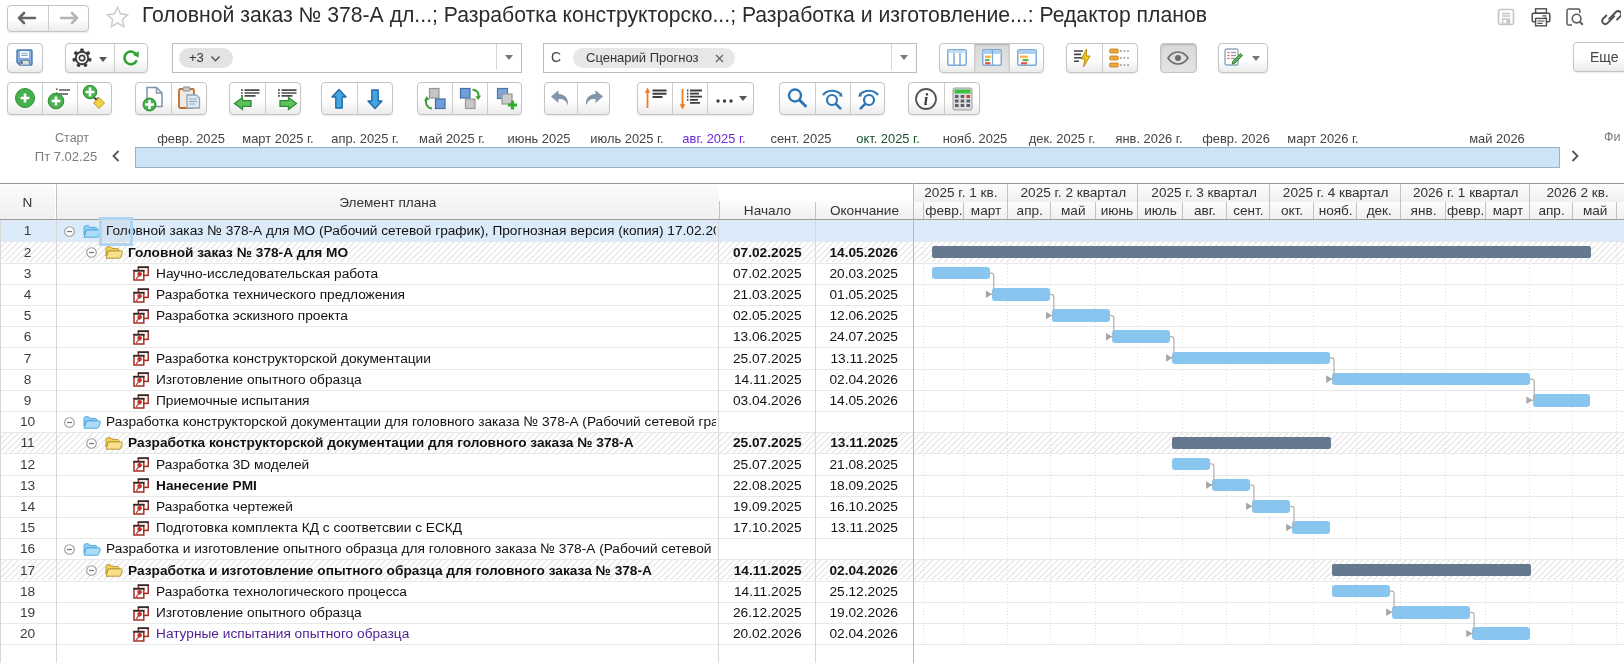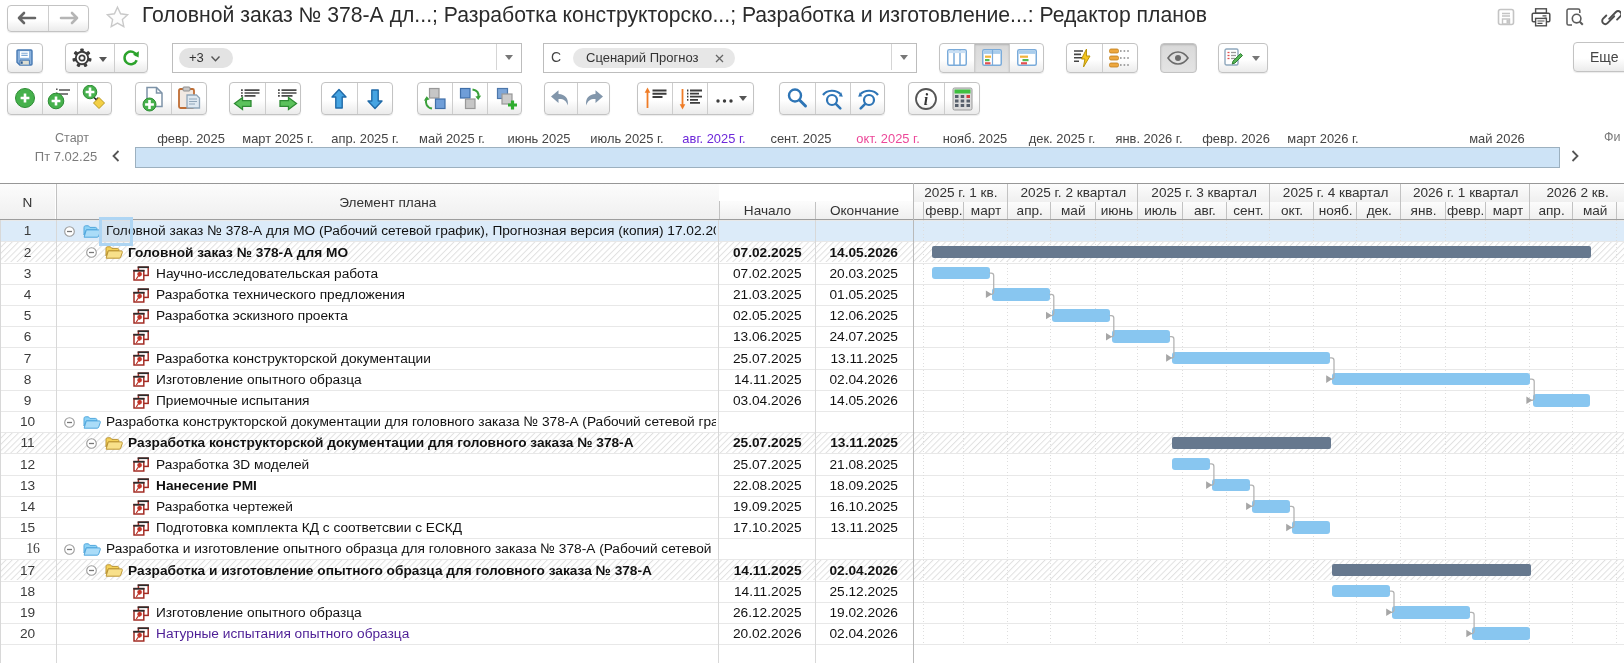--- a/index.html
+++ b/index.html
@@ -415,21 +415,21 @@
     </svg>
 <div class="a gtxt" style="left:1604px;top:130px;font-size:12.5px;">Фи</div>
 <div class="a" style="left:136px;top:131px;width:110px;text-align:center;font-size:12.9px;color:#444;">февр. 2025</div>
 <div class="a" style="left:223px;top:131px;width:110px;text-align:center;font-size:12.9px;color:#444;">март 2025 г.</div>
 <div class="a" style="left:310px;top:131px;width:110px;text-align:center;font-size:12.9px;color:#444;">апр. 2025 г.</div>
 <div class="a" style="left:397px;top:131px;width:110px;text-align:center;font-size:12.9px;color:#444;">май 2025 г.</div>
 <div class="a" style="left:484px;top:131px;width:110px;text-align:center;font-size:12.9px;color:#444;">июнь 2025</div>
 <div class="a" style="left:572px;top:131px;width:110px;text-align:center;font-size:12.9px;color:#444;">июль 2025 г.</div>
 <div class="a" style="left:659px;top:131px;width:110px;text-align:center;font-size:12.9px;color:#6d28d9;">авг. 2025 г.</div>
 <div class="a" style="left:746px;top:131px;width:110px;text-align:center;font-size:12.9px;color:#444;">сент. 2025</div>
-<div class="a" style="left:833px;top:131px;width:110px;text-align:center;font-size:12.9px;color:#ec4899;">окт. 2025 г.</div>
+<div class="a" style="left:833px;top:131px;width:110px;text-align:center;font-size:12.9px;color:#14532d;">окт. 2025 г.</div>
 <div class="a" style="left:920px;top:131px;width:110px;text-align:center;font-size:12.9px;color:#444;">нояб. 2025</div>
 <div class="a" style="left:1007px;top:131px;width:110px;text-align:center;font-size:12.9px;color:#444;">дек. 2025 г.</div>
 <div class="a" style="left:1094px;top:131px;width:110px;text-align:center;font-size:12.9px;color:#444;">янв. 2026 г.</div>
 <div class="a" style="left:1181px;top:131px;width:110px;text-align:center;font-size:12.9px;color:#444;">февр. 2026</div>
 <div class="a" style="left:1268px;top:131px;width:110px;text-align:center;font-size:12.9px;color:#444;">март 2026 г.</div>
 <div class="a" style="left:1355px;top:148px;width:110px;text-align:center;font-size:12.9px;color:#444;">апр. 2026 г.</div>
 <div class="a" style="left:1442px;top:131px;width:110px;text-align:center;font-size:12.9px;color:#444;">май 2026</div>
 <div class="a" style="left:135px;top:146.5px;width:1423px;height:19.5px;background:#cde3f6;border:1px solid #9cb0bf;"></div>
 <div class="a" style="left:0;top:183.0px;width:1624px;height:480.0px;border-top:1px solid #979797;"></div>
 <div class="hdrcell" style="left:0;top:184.0px;width:55px;height:36.2px;border-left:none;">N</div>
@@ -701,21 +701,21 @@
       <rect x="4.7" y="0.4" width="11.2" height="1.7" fill="#2b2b2b"></rect>
       <rect x="1" y="4.6" width="9.8" height="9.4" fill="#fff" stroke="#a32c24" stroke-width="1.5"></rect>
       <rect x="0.3" y="3.9" width="11.2" height="1.7" fill="#2b2b2b"></rect>
       <g stroke="#c23428" stroke-width="1.25">
         <path d="M6.6 5.7v5M4.1 8.2h5M4.9 6.5l3.4 3.4M8.3 6.5 4.9 9.9M6.6 8.2 3.3 13"></path>
       </g>
     </svg>
 <div class="cell" style="left:156px;top:520.2px;width:560px;font-size:13.7px;font-weight:normal;color:#111;">Подготовка комплекта КД с соответсвии с ЕСКД</div>
 <div class="a" style="left:718.5px;top:520.2px;width:83px;text-align:right;font-size:13.7px;font-weight:normal;color:#111;">17.10.2025</div>
 <div class="a" style="left:815.4px;top:520.2px;width:82.6px;text-align:right;font-size:13.7px;font-weight:normal;color:#111;">13.11.2025</div>
-<div class="a" style="left:0;top:541.4px;width:66px;text-align:center;font-size:13.7px;color:#3b3b3b;font-family:Liberation Serif, serif;">16</div>
+<div class="a" style="left:0;top:541.4px;width:55px;text-align:center;font-size:13.7px;color:#3b3b3b;">16</div>
 <svg class="a" style="left:64px;top:543.8px;" width="11" height="11" viewBox="0 0 11 11">
       <circle cx="5.5" cy="5.5" r="4.8" fill="#fff" stroke="#9b9b9b" stroke-width="1.1"></circle>
       <path d="M3 5.5h5" stroke="#777" stroke-width="1.3"></path>
     </svg>
 <svg class="a" style="left:83px;top:542.0px;" width="18" height="14" viewBox="0 0 18 14">
       <path d="M1 3.5c0-1 .6-1.7 1.5-1.7h3l1.3 1.6h5.6c.9 0 1.5.6 1.5 1.5v1H3.3L1 11z" fill="#8ed3f6" stroke="#51a7dd" stroke-width="1"></path>
       <path d="M3.4 5.9h12.8c.9 0 1.4.7 1.1 1.6l-1.6 4.6c-.2.7-.8 1.1-1.5 1.1H1.1l2-6.5z" fill="#aadcf8" stroke="#51a7dd" stroke-width="1"></path>
     </svg>
 <div class="cell" style="left:106px;top:541.4px;width:610px;font-size:13.7px;font-weight:normal;color:#111;">Разработка и изготовление опытного образца для головного заказа № 378-А (Рабочий сетевой г</div>
 <div class="a" style="left:0;top:562.6px;width:55px;text-align:center;font-size:13.7px;color:#3b3b3b;">17</div>
@@ -733,20 +733,21 @@
 <div class="a" style="left:0;top:583.8px;width:55px;text-align:center;font-size:13.7px;color:#3b3b3b;">18</div>
 <svg class="a" style="left:133px;top:584.4px;" width="16" height="15" viewBox="0 0 16 15">
       <rect x="5.4" y="1.2" width="9.8" height="8.2" fill="#fff" stroke="#a32c24" stroke-width="1.5"></rect>
       <rect x="4.7" y="0.4" width="11.2" height="1.7" fill="#2b2b2b"></rect>
       <rect x="1" y="4.6" width="9.8" height="9.4" fill="#fff" stroke="#a32c24" stroke-width="1.5"></rect>
       <rect x="0.3" y="3.9" width="11.2" height="1.7" fill="#2b2b2b"></rect>
       <g stroke="#c23428" stroke-width="1.25">
         <path d="M6.6 5.7v5M4.1 8.2h5M4.9 6.5l3.4 3.4M8.3 6.5 4.9 9.9M6.6 8.2 3.3 13"></path>
       </g>
     </svg>
+<div class="cell" style="left:156px;top:583.8px;width:560px;font-size:13.7px;font-weight:normal;color:#111;">Разработка технологического процесса</div>
 <div class="a" style="left:718.5px;top:583.8px;width:83px;text-align:right;font-size:13.7px;font-weight:normal;color:#111;">14.11.2025</div>
 <div class="a" style="left:815.4px;top:583.8px;width:82.6px;text-align:right;font-size:13.7px;font-weight:normal;color:#111;">25.12.2025</div>
 <div class="a" style="left:0;top:605.0px;width:55px;text-align:center;font-size:13.7px;color:#3b3b3b;">19</div>
 <svg class="a" style="left:133px;top:605.6px;" width="16" height="15" viewBox="0 0 16 15">
       <rect x="5.4" y="1.2" width="9.8" height="8.2" fill="#fff" stroke="#a32c24" stroke-width="1.5"></rect>
       <rect x="4.7" y="0.4" width="11.2" height="1.7" fill="#2b2b2b"></rect>
       <rect x="1" y="4.6" width="9.8" height="9.4" fill="#fff" stroke="#a32c24" stroke-width="1.5"></rect>
       <rect x="0.3" y="3.9" width="11.2" height="1.7" fill="#2b2b2b"></rect>
       <g stroke="#c23428" stroke-width="1.25">
         <path d="M6.6 5.7v5M4.1 8.2h5M4.9 6.5l3.4 3.4M8.3 6.5 4.9 9.9M6.6 8.2 3.3 13"></path>

